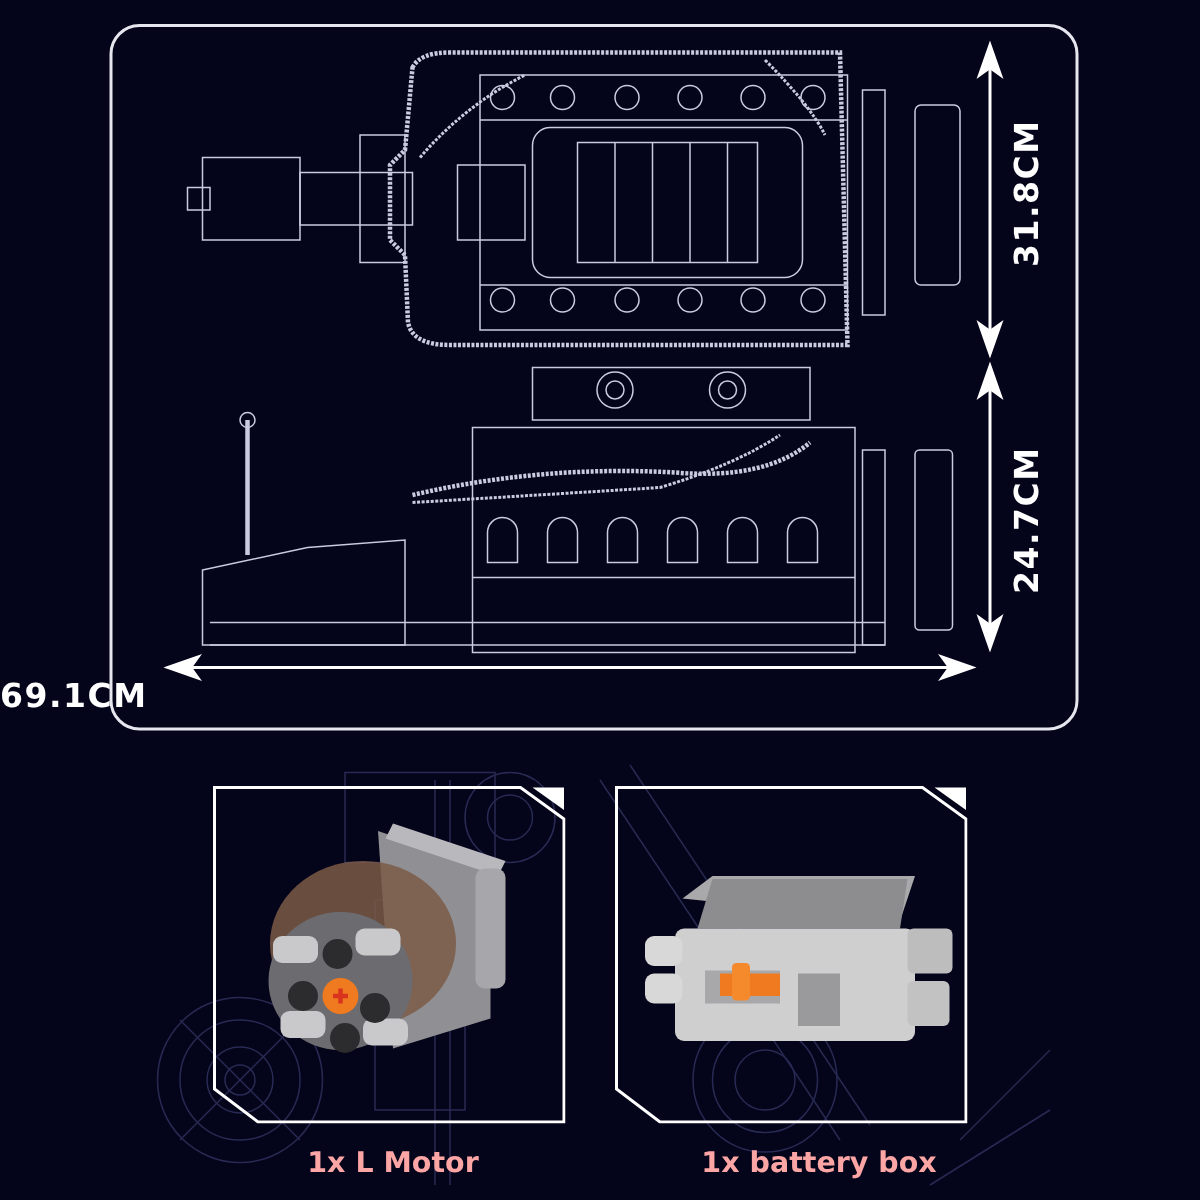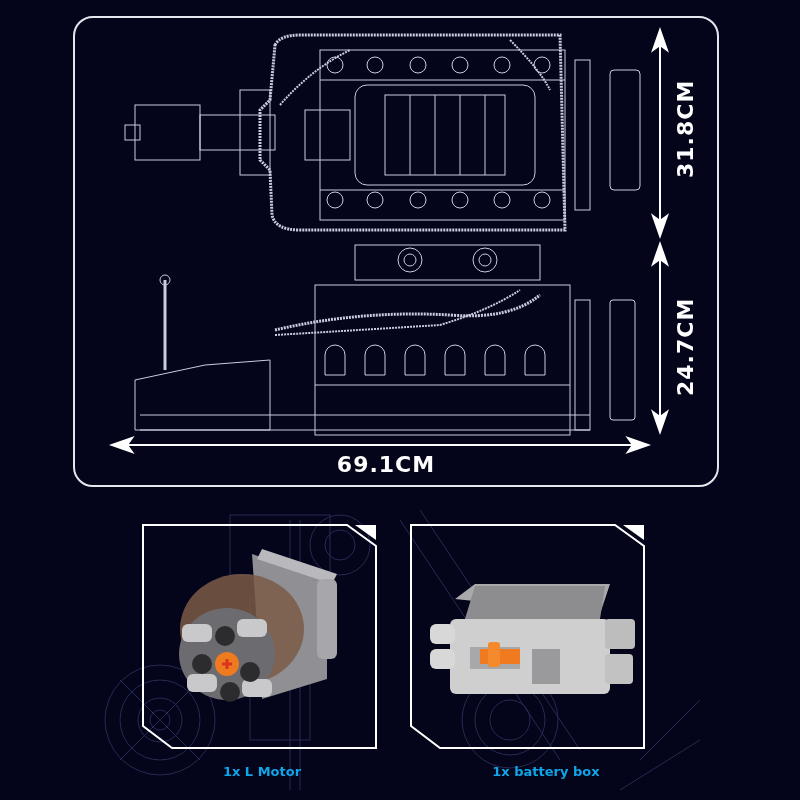--- a/index.html
+++ b/index.html
@@ -14,27 +14,27 @@
     position:absolute; left:73px; top:16px; width:646px; height:471px;
     border:2px solid #e6e6ef; border-radius:20px; box-sizing:border-box;
   }
   .drawing { position:absolute; }
   .dim-v-text {
     position:absolute; color:#fff; font-weight:bold; font-size:22px;
     letter-spacing:1px; transform-origin:left top; white-space:nowrap;
   }
   .dim-h-text {
     position:absolute; color:#fff; font-weight:bold; font-size:22px;
-    letter-spacing:1px; left:0; width:772px; top:452px; text-align:center;
+    letter-spacing:1px; left:0; width:772px; top:452px; text-align:left;
   }
   .panel {
     position:absolute; top:524px; width:235px; height:225px;
   }
   .caption {
-    position:absolute; top:764px; color:#0ea5e9; font-weight:bold; font-size:13px;
+    position:absolute; top:764px; color:#fca5a5; font-weight:bold; font-size:19px;
     text-align:center; width:240px;
   }
 </style>
 </head>
 <body>
 
 <svg class="bg-art" viewBox="0 0 800 800">
   <g stroke="#2c2f5a" stroke-width="1" fill="none" opacity="0.9">
     <circle cx="160" cy="720" r="55"></circle>
       <circle cx="160" cy="720" r="40"></circle>

